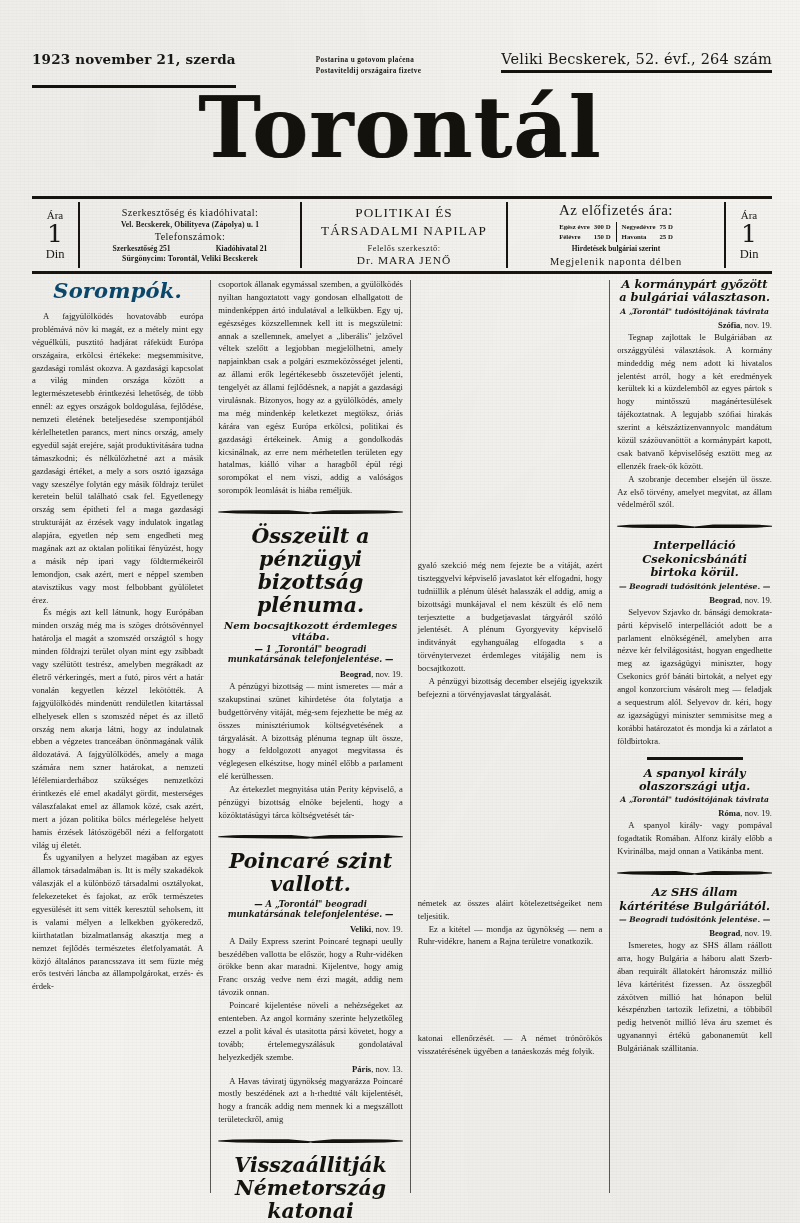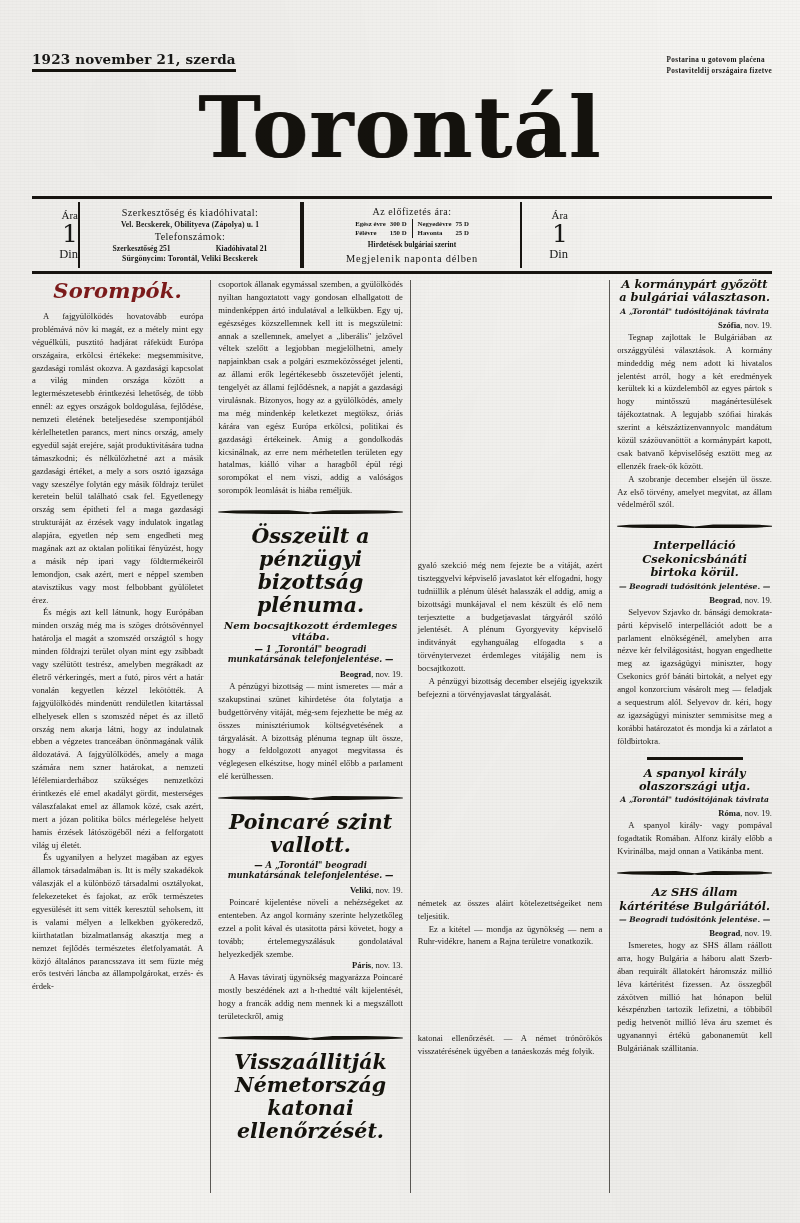--- a/index.html
+++ b/index.html
@@ -45,21 +45,21 @@
     display: flex;
     align-items: flex-start;
     justify-content: space-between;
   }
   .topline-date {
     font-family: "DejaVu Serif", serif;
     font-weight: bold;
     font-size: 13.5px;
     letter-spacing: .2px;
     border-bottom: 3px solid #17150f;
-    padding-bottom: 2px;
+    padding-bottom: 18px;
     line-height: 1.1;
   }
   .topline-postal {
     font-size: 7.2px;
     font-weight: bold;
     line-height: 1.55;
     letter-spacing: .35px;
     margin-top: 3px;
     font-family: "Liberation Serif", serif;
   }
@@ -101,21 +101,21 @@
     display: flex;
     align-items: stretch;
     border-top: 3px solid #1a1713;
     border-bottom: 3px solid #1a1713;
   }
   .hb-cell { display: flex; flex-direction: column; justify-content: center; }
   .hb-rule { width: 2px; background: #1a1713; margin: 3px 0; }
 
   .price-box {
     width: 46px;
-    text-align: right;
+    text-align: center;
     padding: 2px 0 1px;
   }
   .price-lbl {
     font-size: 11px;
     font-family: "Liberation Serif", serif;
     line-height: 1.05;
   }
   .price-num {
     font-size: 25px;
     font-family: "DejaVu Serif", serif;
@@ -185,21 +185,21 @@
     margin-top: 1px;
   }
 
   .subs-box {
     width: 208px;
     text-align: center;
     padding: 2px 4px;
     line-height: 1.3;
   }
   .sb-head {
-    font-size: 10px;
+    font-size: 15px;
     letter-spacing: .5px;
   }
   .sb-grid {
     display: flex;
     justify-content: center;
     gap: 0;
     font-size: 6.8px;
     font-weight: bold;
     margin: 1px 0;
   }
@@ -239,21 +239,21 @@
   p.t.ni { text-indent: 0; }
 
   h2.lead {
     font-family: "DejaVu Serif", serif;
     font-style: italic;
     font-weight: bold;
     font-size: 21px;
     text-align: center;
     margin: 0 0 7px 0;
     letter-spacing: .2px;
-    color: #7f1d1d;
+    color: #0c4a6e;
   }
 
   h2.hl {
     font-family: "DejaVu Serif", serif;
     font-style: italic;
     font-weight: bold;
     font-size: 20.5px;
     line-height: 1.12;
     text-align: center;
     margin: 0 0 3px 0;
@@ -331,20 +331,21 @@
 <body>
 
 <div class="page">
 
   <div class="topline">
     <div class="topline-date">1923 november 21, szerda</div>
     <div class="topline-postal">
       <div>Postarina u gotovom plaćena</div>
       <div>Postaviteldij országaira fizetve</div>
     </div>
+    <div class="topline-issue">Veliki Becskerek, 52. évf., 264 szám</div>
   </div>
 
   <div class="masthead">
     <div class="masthead-title">Torontál</div>
   </div>
 
   <div class="headbar">
 
     <div class="hb-cell price-box">
       <div class="price-lbl">Ára</div>
@@ -360,20 +361,25 @@
       <div class="ed-phone">Telefonszámok:</div>
       <div class="ed-nums">
         <span>Szerkesztőség 251</span>
         <span>Kiadóhivatal 21</span>
       </div>
       <div class="ed-tel">Sürgönycim: Torontál, Veliki Becskerek</div>
     </div>
 
     <div class="hb-rule"></div>
 
+    <div class="hb-cell title-box">
+      <div class="tb-main">POLITIKAI ÉS TÁRSADALMI NAPILAP</div>
+      <div class="tb-sub">Felelős szerkesztő:</div>
+      <div class="tb-editor">Dr. MARA JENŐ</div>
+    </div>
 
     <div class="hb-rule"></div>
 
     <div class="hb-cell subs-box">
       <div class="sb-head">Az előfizetés ára:</div>
       <div class="sb-grid">
         <div class="sb-col">
           <div class="sb-row">
             <span>Egész évre</span>
             <span>300 D</span>
@@ -427,31 +433,33 @@
 
         <div>
           <h2 class="hl">Összeült a pénzügyi bizottság plénuma.</h2>
           <h3 class="sub-hl">Nem bocsajtkozott érdemleges vitába.</h3>
           <div class="byline">— 1 „Torontál" beogradi munkatársának telefonjelentése. —</div>
           <div class="dateline">
             <b>Beograd</b>,
             <span>nov. 19.</span>
           </div>
           <p class="t">A pénzügyi bizottság — mint ismeretes — már a szakupstinai szünet kihirdetése óta folytatja a budgettörvény vitáját, még-sem fejezhette be még az összes minisztériumok költségvetésének a tárgyalását. A bizottság plénuma tegnap ült össze, hogy a feldolgozott anyagot megvitassa és véglegesen elkészitse, hogy minél előbb a parlament elé kerülhessen.</p>
+          <p class="t">Az értekezlet megnyitása után Perity képviselő, a pénzügyi bizottság elnöke bejelenti, hogy a közöktatásügyi tárca költségvetését tár-</p>
         </div>
 
         <div class="swash"></div>
 
         <div>
           <h2 class="hl">Poincaré szint vallott.</h2>
           <div class="byline">— A „Torontál" beogradi munkatársának telefonjelentése. —</div>
           <div class="dateline">
             <b>Veliki</b>,
             <span>nov. 19.</span>
           </div>
+          <p class="t">A Daily Express szerint Poincaré tegnapi ueully beszédében vallotta be először, hogy a Ruhr-vidéken örökke benn akar maradni. Kijelentve, hogy amig Franc ország vedve nem érzi magát, addig nem távozik onnan.</p>
           <p class="t">Poincaré kijelentése növeli a nehézségeket az ententeben. Az angol kormány szerinte helyzetkőleg ezzel a polit kával és utasitotta pársi követet, hogy a tovább; értelemegyszálásuk gondolatával helyezkedjék szembe.</p>
           <div class="dateline">
             <b>Páris</b>,
             <span>nov. 13.</span>
           </div>
           <p class="t">A Havas táviratj ügynökség magyarázza Poincaré mostly beszédének azt a h-rhedtté vált kijelentését, hogy a francák addig nem mennek ki a megszállott területeckről, amig</p>
         </div>
 
         <div class="swash"></div>
 

